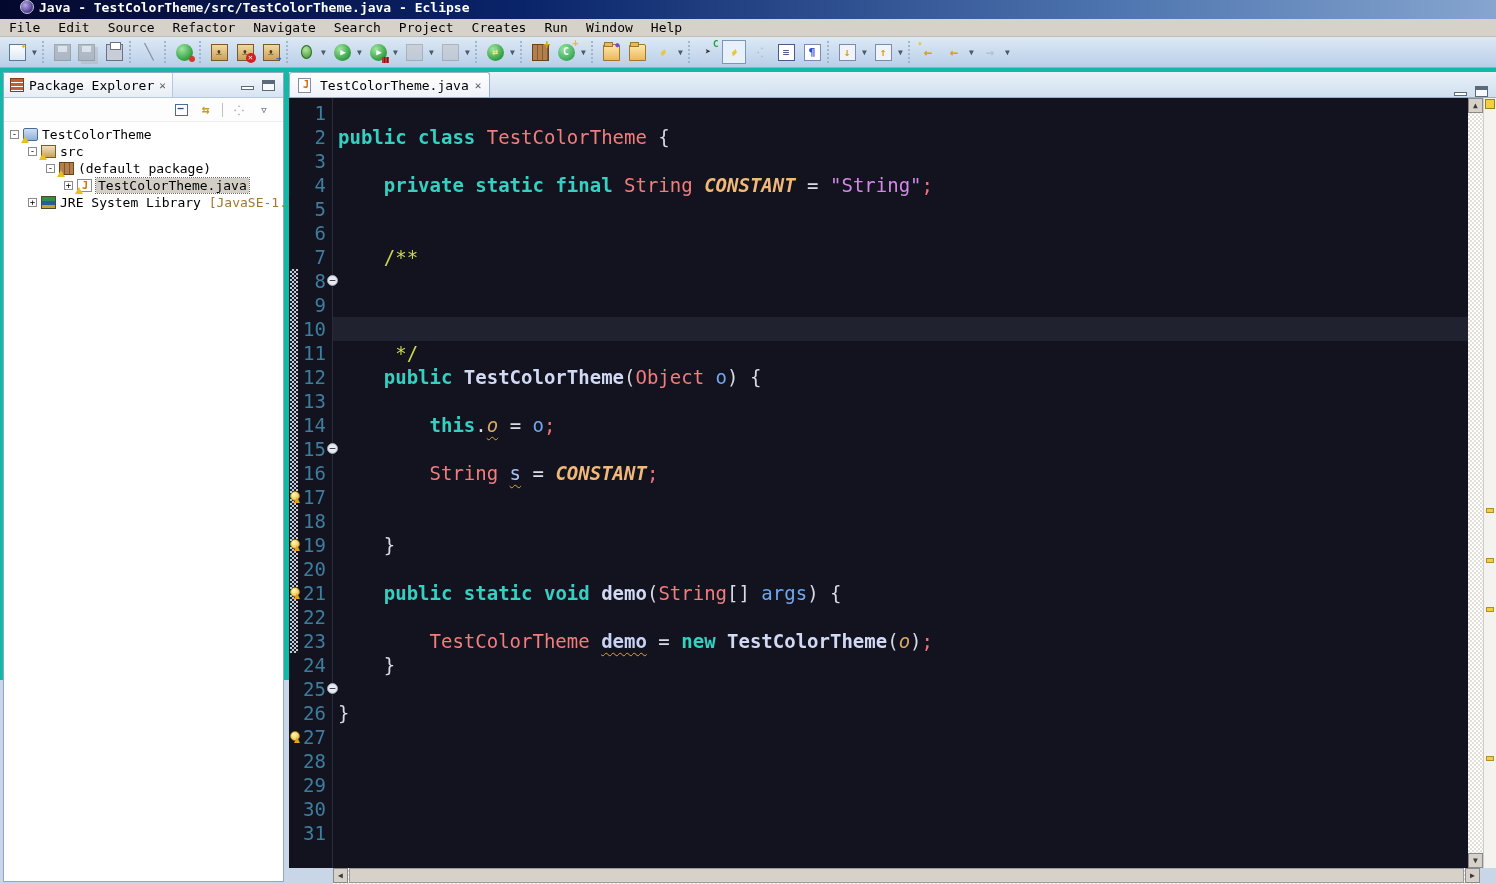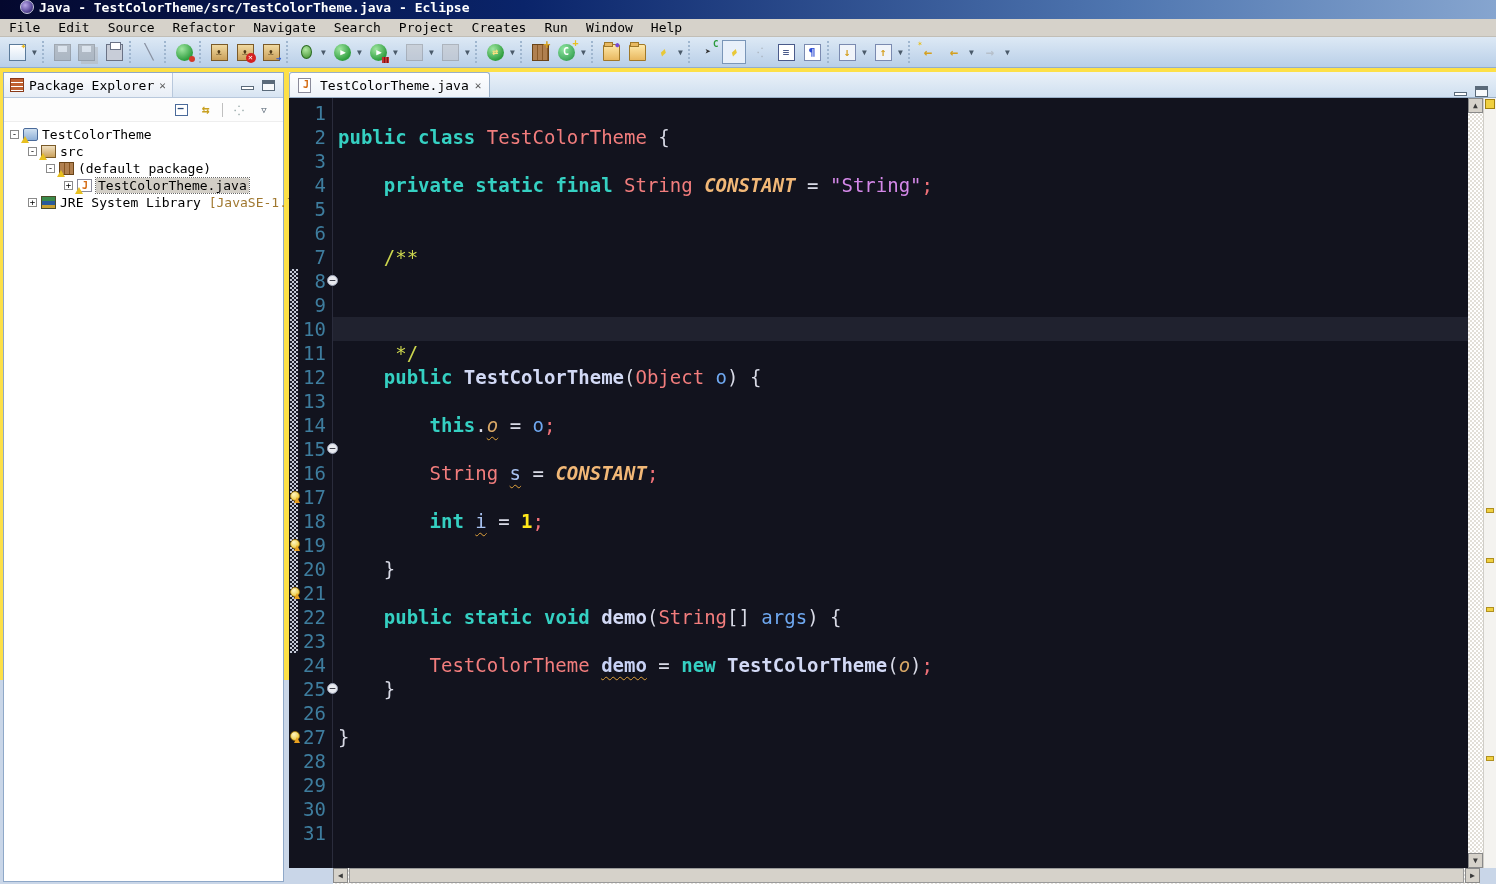--- a/index.html
+++ b/index.html
@@ -71,21 +71,21 @@
   .ic-pilcrow:before { content:"¶"; color:#2a4ad4; font-size:11px; font-weight:bold; }
   .ic-annot { background:#f0f4fa; border:1px solid #7a8ab0; }
   .ic-nextann:before { content:"↓"; color:#d4a020; font-weight:bold; font-size:11px; }
   .ic-prevann:before { content:"↑"; color:#d4a020; font-weight:bold; font-size:11px; }
   .ic-lastedit:before { content:"⬅"; content:"←"; color:#d4a020; font-weight:bold; font-size:14px; }
   .ic-lastedit:after { content:"✶"; color:#e8c020; font-size:8px; position:absolute; left:-2px; top:-4px; }
   .ic-back:before { content:"←"; color:#d4a020; font-weight:bold; font-size:14px; }
   .ic-fwd:before { content:"→"; color:#9aa2ae; font-weight:bold; font-size:14px; }
 
   
-  .workspace { position:absolute; left:0; top:68px; width:1496px; height:612px; background:#fde047;text-decoration:underline; }
+  .workspace { position:absolute; left:0; top:68px; width:1496px; height:612px; background:#14b8a6;text-decoration:underline; }
 
   
   .explorer { position:absolute; left:3px; top:4px; width:281px; height:810px;
     background:#fff; border:1px solid #8fa8c8; }
   .view-tabrow { height:25px; background:linear-gradient(#f4f8fc,#d7e4f2); border-bottom:1px solid #b8c8dc;
     display:flex; align-items:center; }
   .view-tab { display:flex; align-items:center; height:24px; padding:0 6px; background:linear-gradient(#fdfdfe,#e8eef6);
     border-right:1px solid #b8c8dc; font-size:13px; }
   .view-tab .lbl { margin:0 5px; }
   .winbtns { margin-left:auto; display:flex; gap:8px; padding-right:8px; }
@@ -441,21 +441,20 @@
           <div class="code-line"></div>
           <div class="code-line"></div>
           <div class="code-line"></div>
           <div class="code-line"><span>     </span><span class="com">*/</span></div>
           <div class="code-line"><span>    </span><span class="kw">public</span><span> </span><span class="ctor">TestColorTheme</span><span class="punc">(</span><span class="type">Object</span><span> </span><span class="param">o</span><span class="punc">) {</span></div>
           <div class="code-line"></div>
           <div class="code-line"><span>        </span><span class="kw">this</span><span class="punc">.</span><span class="field u">o</span><span> </span><span class="punc">=</span><span> </span><span class="param">o</span><span class="semi">;</span></div>
           <div class="code-line"></div>
           <div class="code-line"><span>        </span><span class="type">String</span><span> </span><span class="local u">s</span><span> </span><span class="punc">=</span><span> </span><span class="const">CONSTANT</span><span class="semi">;</span></div>
           <div class="code-line"></div>
-          <div class="code-line"><span>        </span><span class="kw">int</span><span> </span><span class="local u">i</span><span> </span><span class="punc">=</span><span> </span><span class="num">1</span><span class="semi">;</span></div>
           <div class="code-line"></div>
           <div class="code-line"><span>    </span><span class="punc">}</span></div>
           <div class="code-line"></div>
           <div class="code-line"><span>    </span><span class="kw">public</span><span> </span><span class="kw">static</span><span> </span><span class="kw">void</span><span> </span><span class="ctor">demo</span><span class="punc">(</span><span class="type">String</span><span class="punc">[] </span><span class="param">args</span><span class="punc">) {</span></div>
           <div class="code-line"></div>
           <div class="code-line"><span>        </span><span class="type">TestColorTheme</span><span> </span><span class="localb u">demo</span><span> </span><span class="punc">=</span><span> </span><span class="kw">new</span><span> </span><span class="ctor">TestColorTheme</span><span class="punc">(</span><span class="field">o</span><span class="punc">)</span><span class="semi">;</span></div>
           <div class="code-line"><span>    </span><span class="punc">}</span></div>
           <div class="code-line"></div>
           <div class="code-line"><span class="punc">}</span></div>
           <div class="code-line"></div>

